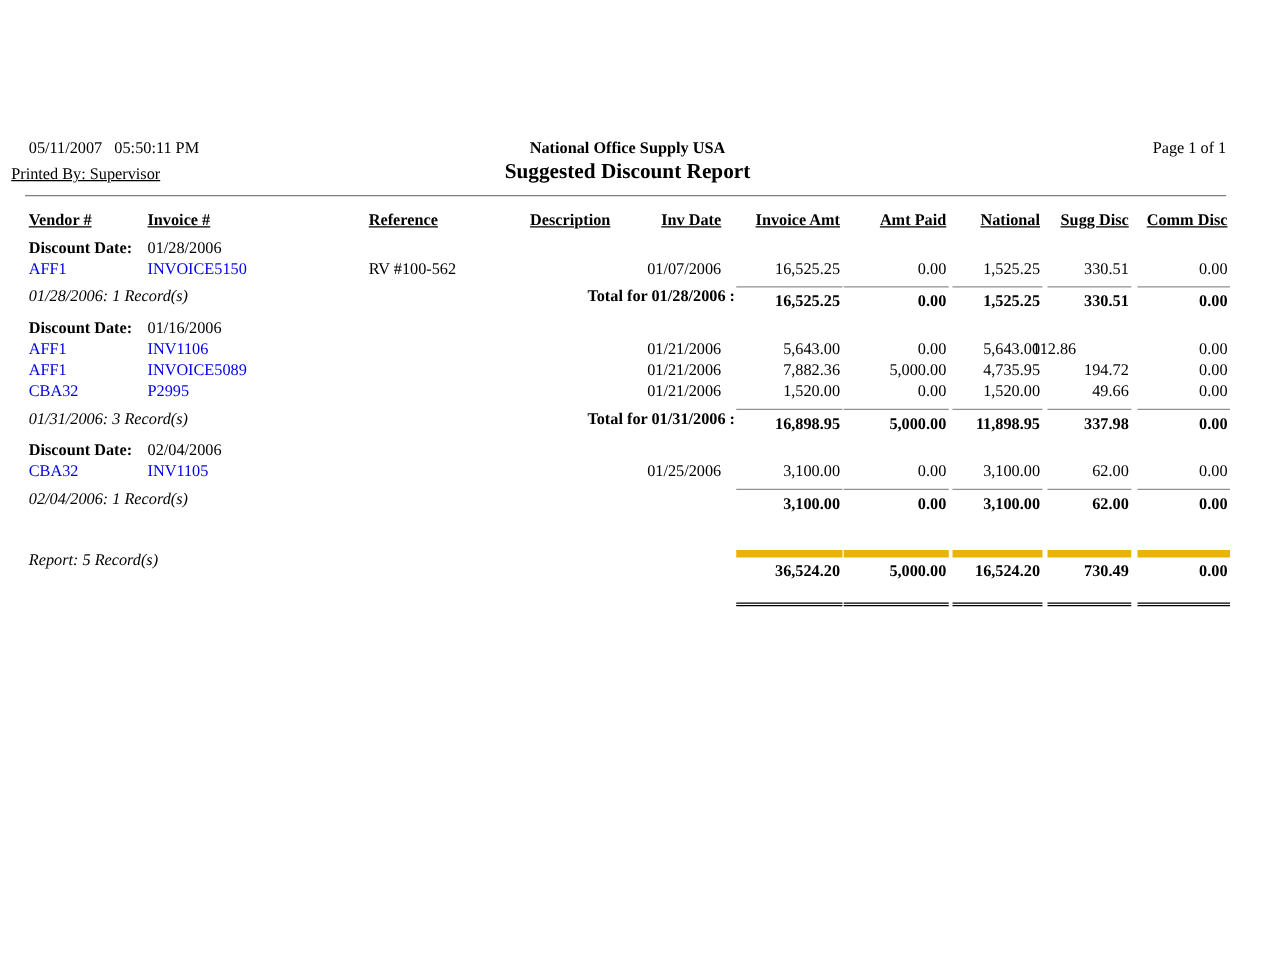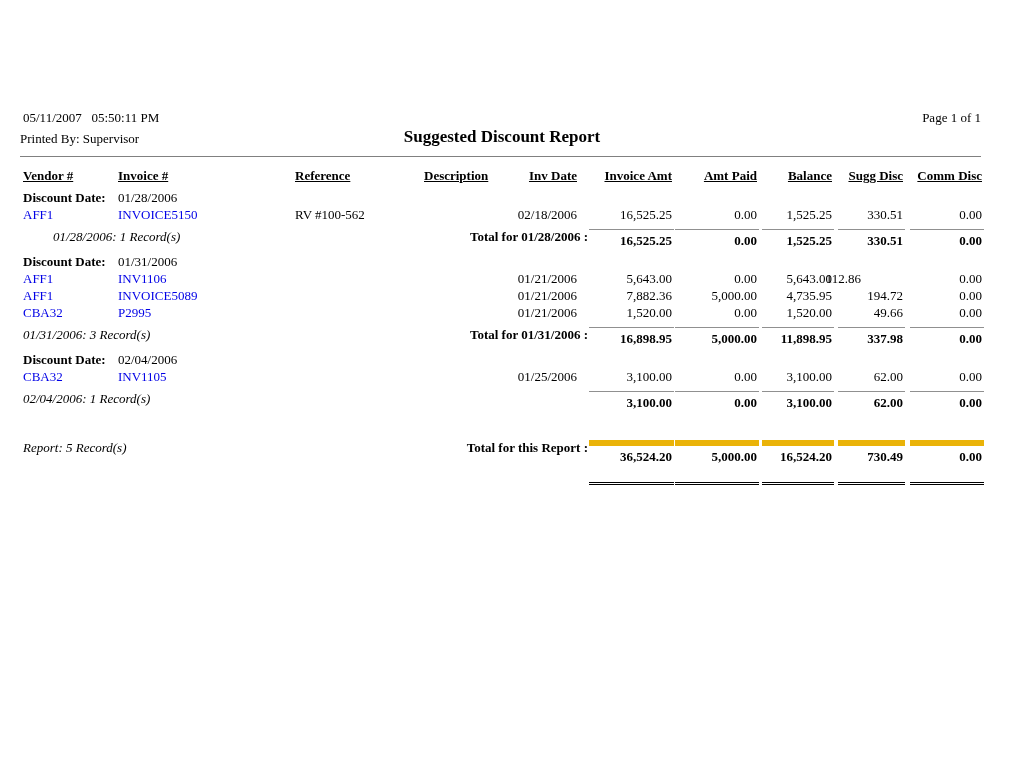--- a/index.html
+++ b/index.html
@@ -21,66 +21,67 @@
   .link{color:#0000e6;}
   .tot{font-weight:bold;border-top:1px solid #909090;padding-top:3px;}
   .rpt{font-weight:bold;border-top:6px solid #eab308;border-bottom:3px double #000;padding-top:3px;padding-bottom:18px;}
 </style>
 </head>
 <body>
 
 <div class="page">
 
   <div class="abs pre" style="left:23px;top:110px;">05/11/2007   05:50:11 PM</div>
+  <div class="abs b ctr" style="left:23px;top:110px;width:958px;">National Office Supply USA</div>
   <div class="abs rt" style="left:781px;top:110px;width:200px;">Page 1 of 1</div>
-  <div class="abs" style="left:20px;top:131px;">Printed By: Supervisor</div>
+  <div class="abs" style="left:9px;top:131px;text-decoration:underline;">Printed By: Supervisor</div>
   <div class="abs title ctr" style="left:23px;top:129px;width:958px;">Suggested Discount Report</div>
   <div class="rule" style="left:20px;top:156px;width:961px;"></div>
 
   <div class="row" style="top:168px;">
     <div class="cell colhead" style="left:23px;width:92px;">Vendor #</div>
     <div class="cell colhead" style="left:118px;width:150px;">Invoice #</div>
     <div class="cell colhead" style="left:295px;width:125px;">Reference</div>
     <div class="cell colhead" style="left:424px;width:86px;">Description</div>
     <div class="cell colhead rt" style="left:500px;width:77px;">Inv Date</div>
     <div class="cell colhead rt" style="left:589px;width:83px;">Invoice Amt</div>
     <div class="cell colhead rt" style="left:675px;width:82px;">Amt Paid</div>
-    <div class="cell colhead rt" style="left:762px;width:70px;">Balance</div>
+    <div class="cell colhead rt" style="left:762px;width:70px;">National</div>
     <div class="cell colhead rt" style="left:838px;width:65px;">Sugg Disc</div>
     <div class="cell colhead rt" style="left:910px;width:72px;">Comm Disc</div>
   </div>
 
   <div id="report-rows">
       <div class="row" style="top: 190px;">
         <div class="cell b" style="left: 23px; width: 92px;">Discount Date:</div>
         <div class="cell" style="left: 118px; width: 150px;">01/28/2006</div>
       </div>
       <div class="row" style="top: 207px;">
         <div class="cell link" style="left: 23px; width: 92px;">AFF1</div>
         <div class="cell link" style="left: 118px; width: 150px;">INVOICE5150</div>
         <div class="cell" style="left: 295px; width: 125px;">RV #100-562</div>
-        <div class="cell rt" style="left: 500px; width: 77px;">02/18/2006</div>
+        <div class="cell rt" style="left: 500px; width: 77px;">01/07/2006</div>
         <div class="cell rt" style="left: 589px; width: 83px;">16,525.25</div>
         <div class="cell rt" style="left: 675px; width: 82px;">0.00</div>
         <div class="cell rt" style="left: 762px; width: 70px;">1,525.25</div>
         <div class="cell rt" style="left: 838px; width: 65px;">330.51</div>
         <div class="cell rt" style="left: 910px; width: 72px;">0.00</div>
       </div>
       <div class="row" style="top: 229px; height: 22px;">
-        <div class="cell i" style="left: 23px; width: 280px; margin-left: 30px;">01/28/2006: 1 Record(s)</div>
+        <div class="cell i" style="left: 23px; width: 280px;">01/28/2006: 1 Record(s)</div>
         <div class="cell rt b" style="left: 380px; width: 208px;">Total for 01/28/2006 :</div>
         <div class="cell rt tot" style="left: 589px; width: 83px;">16,525.25</div>
         <div class="cell rt tot" style="left: 675px; width: 82px;">0.00</div>
         <div class="cell rt tot" style="left: 762px; width: 70px;">1,525.25</div>
         <div class="cell rt tot" style="left: 838px; width: 65px;">330.51</div>
         <div class="cell rt tot" style="left: 910px; width: 72px;">0.00</div>
       </div>
       <div class="row" style="top: 254px;">
         <div class="cell b" style="left: 23px; width: 92px;">Discount Date:</div>
-        <div class="cell" style="left: 118px; width: 150px;">01/31/2006</div>
+        <div class="cell" style="left: 118px; width: 150px;">01/16/2006</div>
       </div>
       <div class="row" style="top: 271px;">
         <div class="cell link" style="left: 23px; width: 92px;">AFF1</div>
         <div class="cell link" style="left: 118px; width: 150px;">INV1106</div>
         <div class="cell rt" style="left: 500px; width: 77px;">01/21/2006</div>
         <div class="cell rt" style="left: 589px; width: 83px;">5,643.00</div>
         <div class="cell rt" style="left: 675px; width: 82px;">0.00</div>
         <div class="cell rt" style="left: 762px; width: 70px;">5,643.00</div>
         <div class="cell rt" style="left: 796px; width: 65px;">112.86</div>
         <div class="cell rt" style="left: 910px; width: 72px;">0.00</div>
@@ -131,21 +132,20 @@
       <div class="row" style="top: 391px; height: 22px;">
         <div class="cell i" style="left: 23px; width: 280px;">02/04/2006: 1 Record(s)</div>
         <div class="cell rt tot" style="left: 589px; width: 83px;">3,100.00</div>
         <div class="cell rt tot" style="left: 675px; width: 82px;">0.00</div>
         <div class="cell rt tot" style="left: 762px; width: 70px;">3,100.00</div>
         <div class="cell rt tot" style="left: 838px; width: 65px;">62.00</div>
         <div class="cell rt tot" style="left: 910px; width: 72px;">0.00</div>
       </div>
       <div class="row" style="top: 440px; height: 26px;">
         <div class="cell i" style="left: 23px; width: 280px;">Report: 5 Record(s)</div>
-        <div class="cell rt b" style="left: 380px; width: 208px;">Total for this Report :</div>
         <div class="cell rt rpt" style="left: 589px; width: 83px;">36,524.20</div>
         <div class="cell rt rpt" style="left: 675px; width: 82px;">5,000.00</div>
         <div class="cell rt rpt" style="left: 762px; width: 70px;">16,524.20</div>
         <div class="cell rt rpt" style="left: 838px; width: 65px;">730.49</div>
         <div class="cell rt rpt" style="left: 910px; width: 72px;">0.00</div>
       </div>
     </div>
 </div>
 
 </body></html>

